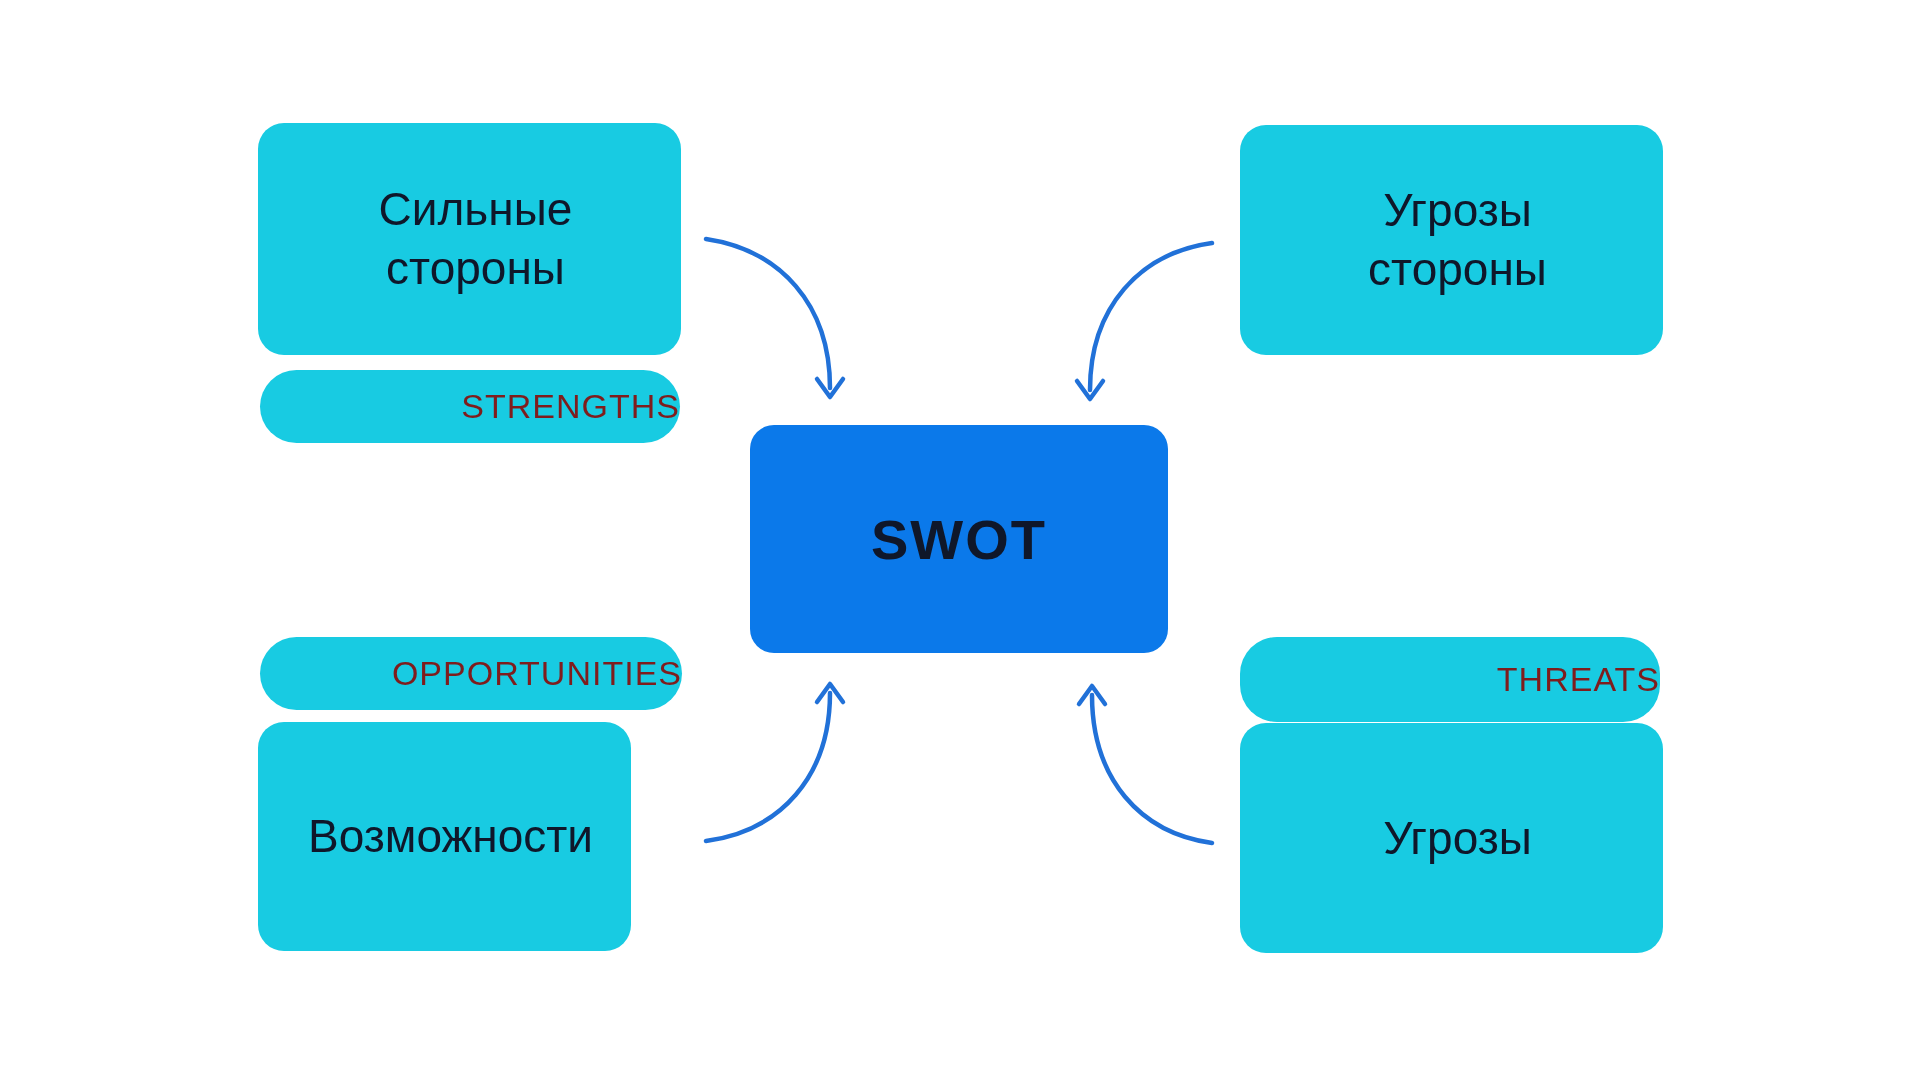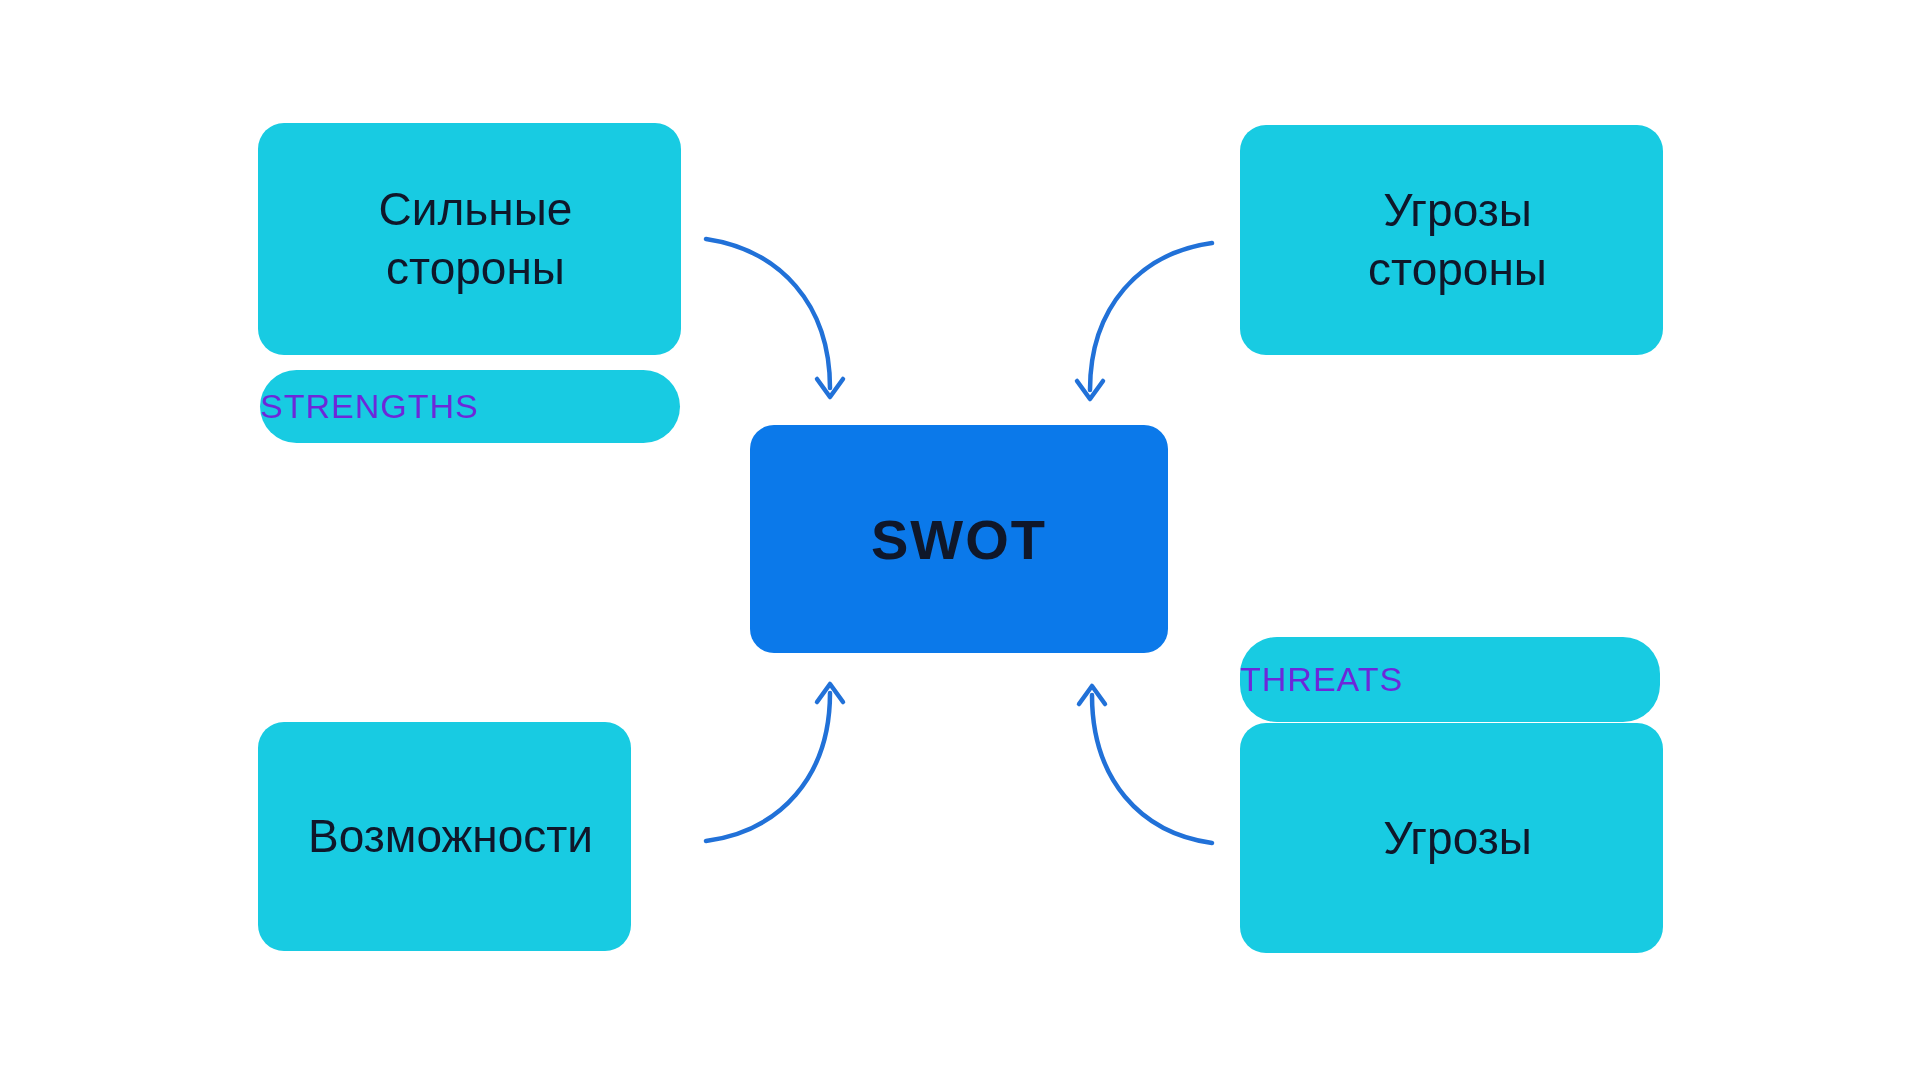--- a/index.html
+++ b/index.html
@@ -31,22 +31,22 @@
     white-space: pre-line;
     font-weight: 400;
   }
 
   .pill {
     position: absolute;
     background: #18cbe2;
     border-radius: 37px;
     display: flex;
     align-items: center;
-    justify-content: flex-start;
-    color: #6d28d9;
+    justify-content: flex-end;
+    color: #7f1d1d;
   }
   .pill .label {
     font-size: 34px;
     letter-spacing: 1px;
     font-weight: 400;
   }
 
   
   .box-strengths      { left: 258px; top: 123px;  width: 423px; height: 232px; }
   .pill-strengths     { left: 260px; top: 370px;  width: 420px; height: 73px;  }
@@ -107,20 +107,23 @@
   </div>
   <div class="pill pill-strengths">
     <span class="label">STRENGTHS</span>
   </div>
 
   <div class="box box-weaknesses">
     <span class="title">Угрозы
 стороны</span>
   </div>
 
+  <div class="pill pill-opportunities">
+    <span class="label">OPPORTUNITIES</span>
+  </div>
   <div class="box box-opportunities">
     <span class="title">Возможности</span>
   </div>
 
   <div class="pill pill-threats">
     <span class="label">THREATS</span>
   </div>
   <div class="box box-threats">
     <span class="title">Угрозы</span>
   </div>

